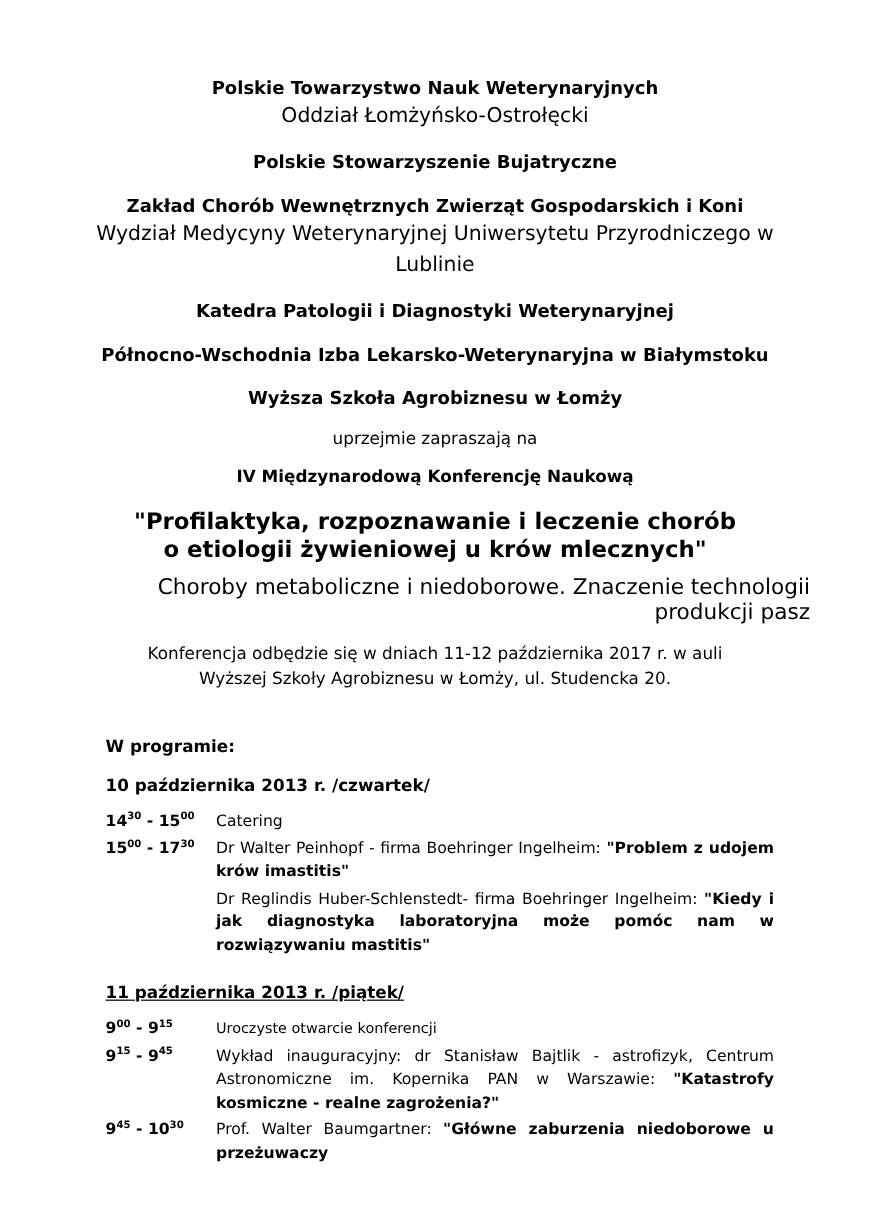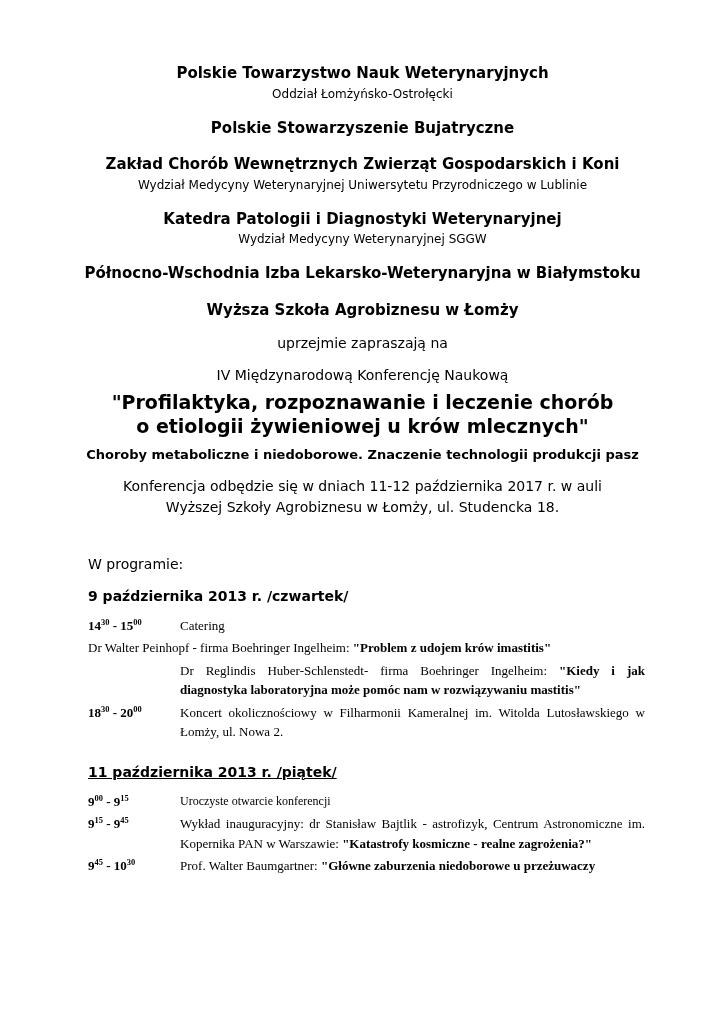--- a/index.html
+++ b/index.html
@@ -11,31 +11,31 @@
     background: #ffffff;
     color: #000000;
     font-family: "DejaVu Sans", "Liberation Sans", sans-serif;
     font-size: 14px;
     overflow: hidden;
   }
   .center { text-align: center; }
   .b { font-weight: bold; }
   .org { line-height: 1.5; margin-bottom: 14px; }
   .org-name { font-weight: bold; font-size: 15px; }
-  .org-sub { font-size: 12px; }
+  .org-sub { font-size: 17px; }
   .invite { margin-bottom: 16px; }
-  .series { margin-bottom: 8px; }
+  .series { margin-bottom: 18px; font-weight: bold; }
   .conf-title { font-size: 19px; font-weight: bold; line-height: 1.25; margin-bottom: 8px; }
-  .conf-subtitle { font-size: 13px; font-weight: bold; margin-bottom: 14px; }
+  .conf-subtitle { font-size: 18px; font-weight: normal; margin-bottom: 14px; text-align: right; }
   .venue { line-height: 1.5; }
   .program { margin-left: 38px; margin-right: 30px; margin-top: 38px; }
-  .prog-heading { font-weight: normal; font-size: 14px; margin-bottom: 16px; }
+  .prog-heading { font-weight: bold; font-size: 14px; margin-bottom: 16px; }
   .day-heading { font-weight: bold; font-size: 14px; margin-bottom: 12px; }
   .day2 { margin-top: 22px; text-decoration: underline; }
-  .row { display: flex; font-size: 13px; line-height: 1.5; margin-bottom: 3px; font-family: Liberation Serif, serif; }
+  .row { display: flex; font-size: 13px; line-height: 1.5; margin-bottom: 3px; }
   .time { flex: 0 0 92px; width: 92px; font-weight: bold; white-space: nowrap; }
   .desc { flex: 1; text-align: justify; }
   .desc.sm { font-size: 12px; }
   sup { font-size: 0.65em; line-height: 0; }
 </style>
 </head>
 <body>
 
 <div class="page">
 
@@ -48,21 +48,20 @@
     <div class="org-name">Polskie Stowarzyszenie Bujatryczne</div>
   </div>
 
   <div class="center org">
     <div class="org-name">Zakład Chorób Wewnętrznych Zwierząt Gospodarskich i Koni</div>
     <div class="org-sub">Wydział Medycyny Weterynaryjnej Uniwersytetu Przyrodniczego w Lublinie</div>
   </div>
 
   <div class="center org">
     <div class="org-name">Katedra Patologii i Diagnostyki Weterynaryjnej</div>
-    <div class="org-sub">Wydział Medycyny Weterynaryjnej SGGW</div>
   </div>
 
   <div class="center org">
     <div class="org-name">Północno-Wschodnia Izba Lekarsko-Weterynaryjna w Białymstoku</div>
   </div>
 
   <div class="center org">
     <div class="org-name">Wyższa Szkoła Agrobiznesu w Łomży</div>
   </div>
 
@@ -72,47 +71,44 @@
 
   <div class="center conf-title">
     <div>"Profilaktyka, rozpoznawanie i leczenie chorób</div>
     <div>o etiologii żywieniowej u krów mlecznych"</div>
   </div>
 
   <div class="center conf-subtitle">Choroby metaboliczne i niedoborowe. Znaczenie technologii produkcji pasz</div>
 
   <div class="center venue">
     <div>Konferencja odbędzie się w dniach 11-12 października 2017 r. w auli</div>
-    <div>Wyższej Szkoły Agrobiznesu w Łomży, ul. Studencka 18.</div>
+    <div>Wyższej Szkoły Agrobiznesu w Łomży, ul. Studencka 20.</div>
   </div>
 
   <div class="program">
 
     <div class="prog-heading">W programie:</div>
 
-    <div class="day-heading">9 października 2013 r. /czwartek/</div>
+    <div class="day-heading">10 października 2013 r. /czwartek/</div>
 
     <div class="row">
       <div class="time"><span>14</span><sup>30</sup><span> - </span><span>15</span><sup>00</sup></div>
       <div class="desc"><span>Catering</span><span class="b"></span></div>
     </div>
 
     <div class="row">
+      <div class="time"><span>15</span><sup>00</sup><span> - </span><span>17</span><sup>30</sup></div>
       <div class="desc"><span>Dr Walter Peinhopf - firma Boehringer Ingelheim: </span><span class="b">"Problem z udojem krów imastitis"</span></div>
     </div>
 
     <div class="row">
       <div class="time"></div>
       <div class="desc"><span>Dr Reglindis Huber-Schlenstedt- firma Boehringer Ingelheim: </span><span class="b">"Kiedy i jak diagnostyka laboratoryjna może pomóc nam w rozwiązywaniu mastitis"</span></div>
     </div>
 
-    <div class="row">
-      <div class="time"><span>18</span><sup>30</sup><span> - </span><span>20</span><sup>00</sup></div>
-      <div class="desc"><span>Koncert okolicznościowy w Filharmonii Kameralnej im. Witolda Lutosławskiego w Łomży, ul. Nowa 2.</span><span class="b"></span></div>
-    </div>
 
     <div class="day-heading day2">11 października 2013 r. /piątek/</div>
 
     <div class="row">
       <div class="time"><span>9</span><sup>00</sup><span> - </span><span>9</span><sup>15</sup></div>
       <div class="desc sm"><span>Uroczyste otwarcie konferencji</span><span class="b"></span></div>
     </div>
 
     <div class="row">
       <div class="time"><span>9</span><sup>15</sup><span> - </span><span>9</span><sup>45</sup></div>

